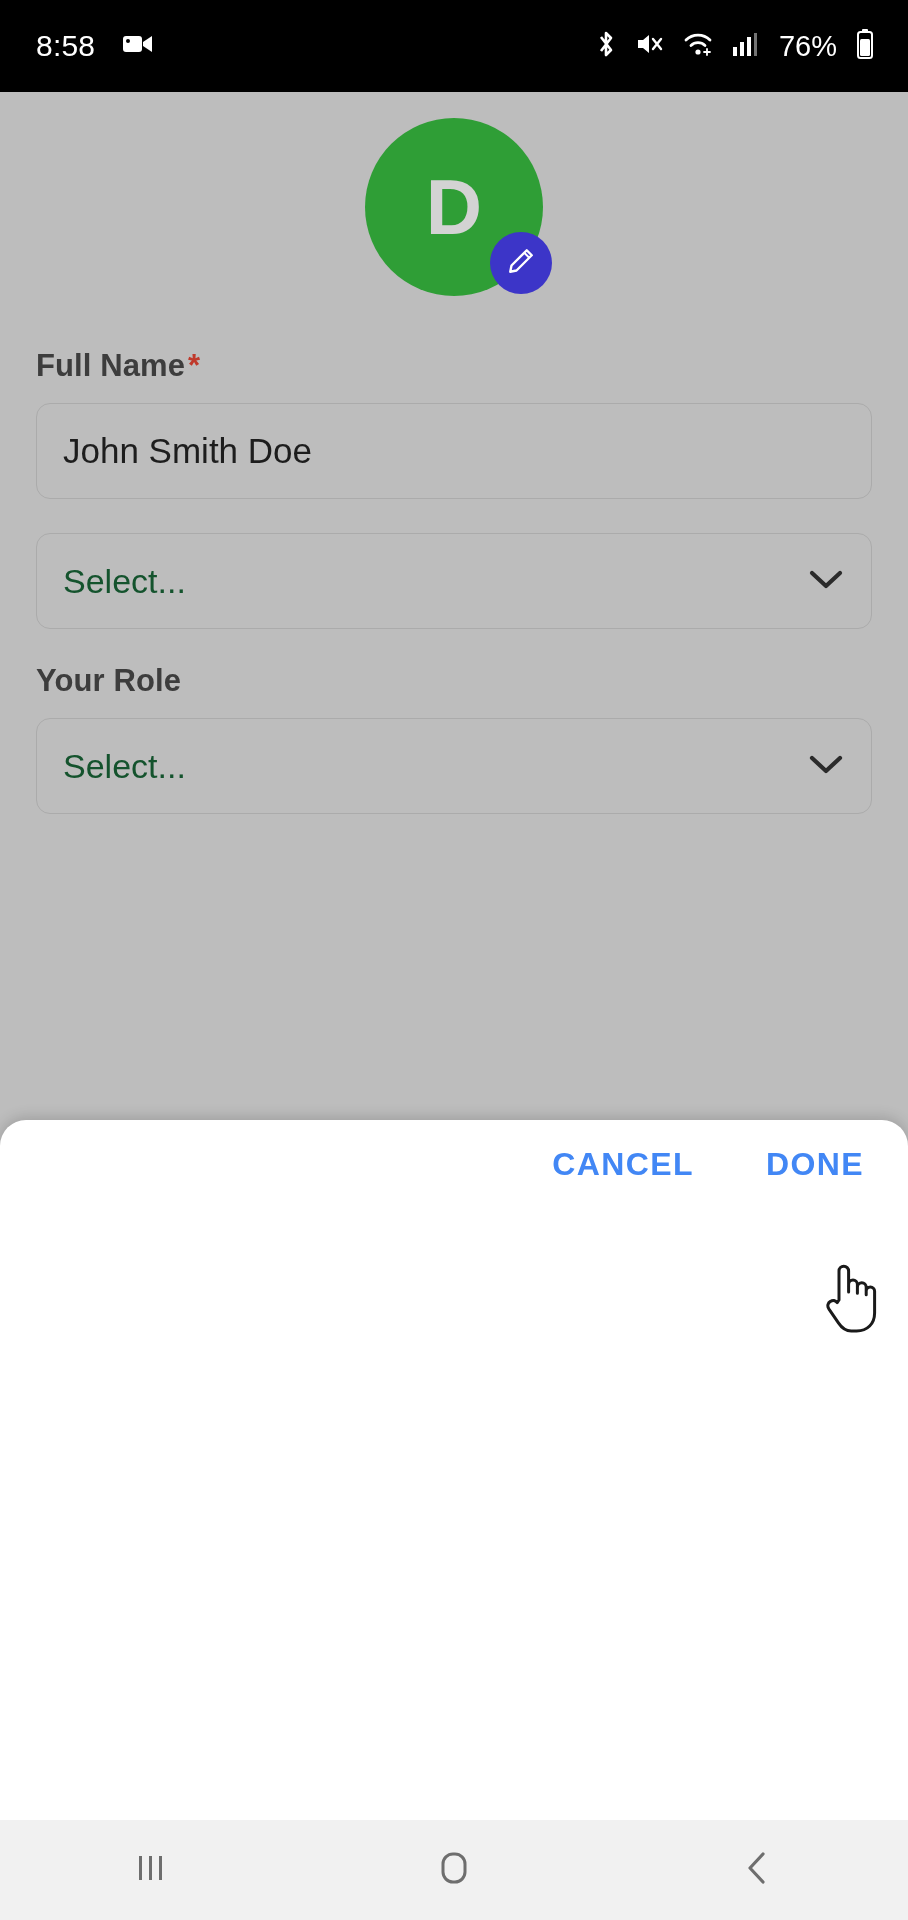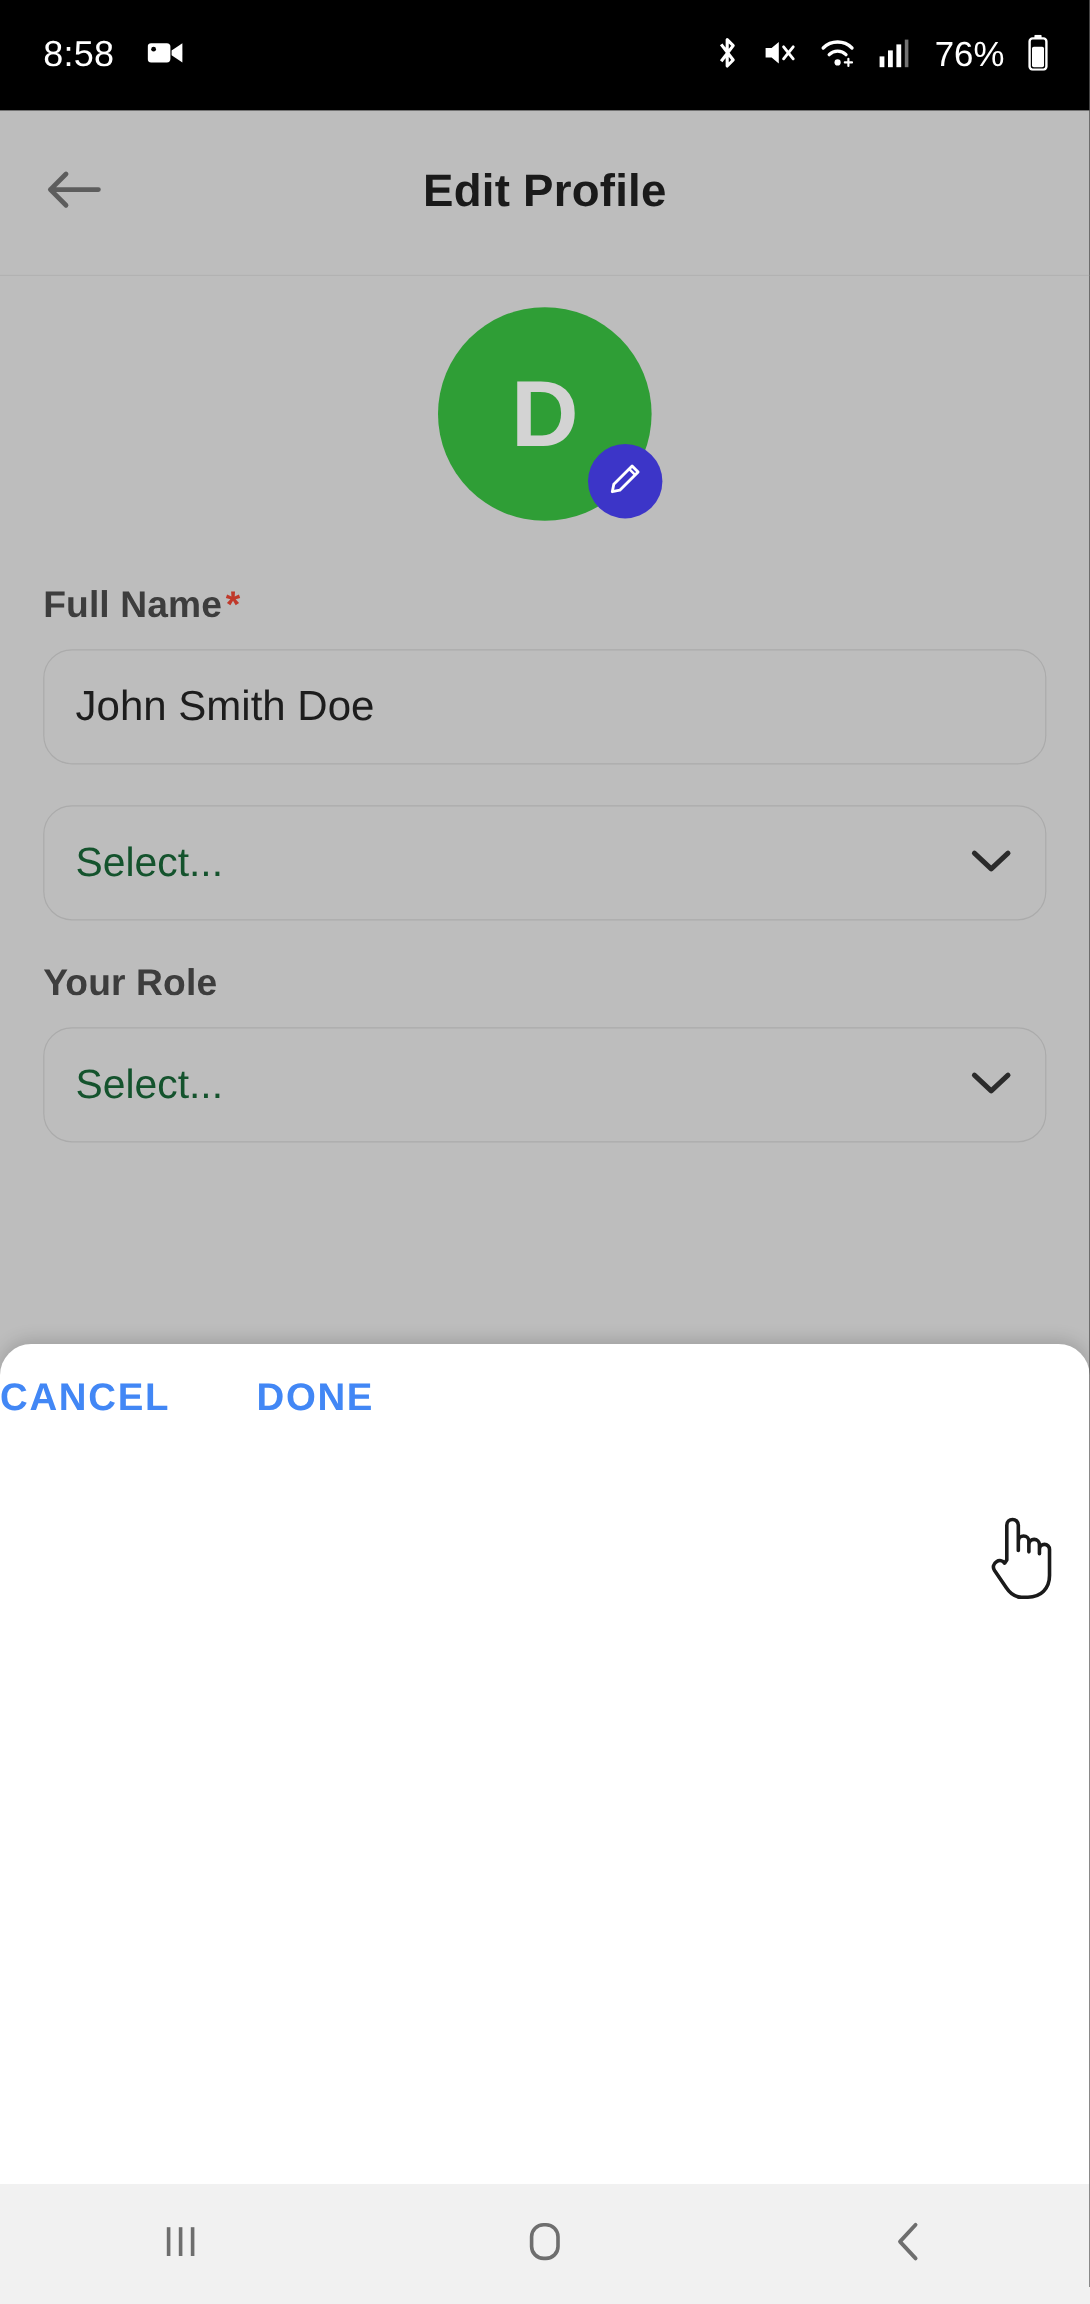--- a/index.html
+++ b/index.html
@@ -149,21 +149,21 @@
   .req-star {
     color: #c0392b;
     font-size: 31px;
     font-weight: bold;
     margin-left: 3px;
   }
   .input-box {
     width: 100%;
     height: 96px;
     border: 1px solid #ababab;
-    border-radius: 24px;
+    border-radius: 14px;
     background: transparent;
     display: flex;
     align-items: center;
     padding: 0 26px;
   }
   .input-text {
     font-size: 35px;
     color: #1d1d1d;
   }
   .input-placeholder {
@@ -186,20 +186,21 @@
     border-top-left-radius: 26px;
     border-top-right-radius: 26px;
     z-index: 40;
     box-shadow: 0 -3px 14px rgba(0,0,0,0.16);
     overflow: hidden;
   }
   .sheet-actions {
     height: 80px;
     display: flex;
     align-items: center;
+    justify-content: flex-end;
     gap: 72px;
     padding: 8px 44px 0 0;
   }
   .sheet-btn {
     background: none;
     border: none;
     color: #4287f5;
     font-family: "Liberation Sans", sans-serif;
     font-size: 32px;
     font-weight: bold;
@@ -304,30 +305,20 @@
           <rect x="6" y="0" width="6" height="3" rx="1" fill="#ffffff"></rect>
           <rect x="2" y="3" width="14" height="26" rx="2.5" fill="none" stroke="#ffffff" stroke-width="2"></rect>
           <rect x="4" y="10" width="10" height="17" rx="1.5" fill="#ffffff"></rect>
         </svg>
       </span>
     </div>
   </div>
 
   <div class="app-dim">
 
-    <div class="appbar">
-      <div class="back-btn">
-        <span>
-          <svg width="48" height="36" viewBox="0 0 48 36">
-            <path d="M45 18 L5 18 M18 5 L5 18 L18 31" stroke="#5d5d5d" stroke-width="4" fill="none" stroke-linecap="round" stroke-linejoin="round"></path>
-          </svg>
-        </span>
-      </div>
-      <div class="appbar-title">Edit Profile</div>
-    </div>
 
     <div class="avatar-wrap">
       <div class="avatar-stack">
         <div class="avatar-circle">D</div>
         <div class="avatar-edit-badge">
           <span>
             <svg width="30" height="30" viewBox="0 0 24 24">
               <path d="M16.6 3.4 L20.6 7.4 L8.4 19.6 L3.4 20.6 L4.4 15.6 Z" fill="none" stroke="#ffffff" stroke-width="1.9" stroke-linejoin="round"></path>
               <path d="M14.6 5.4 L18.6 9.4" stroke="#ffffff" stroke-width="1.6"></path>
             </svg>

